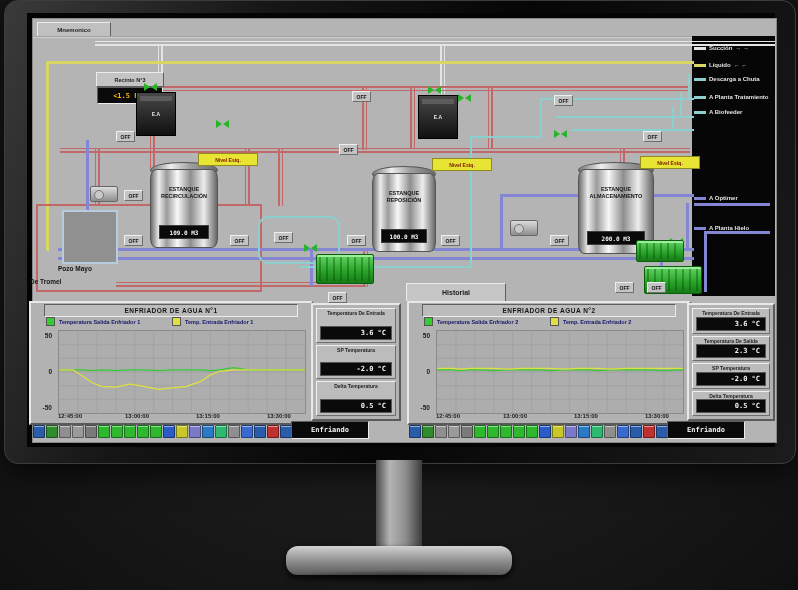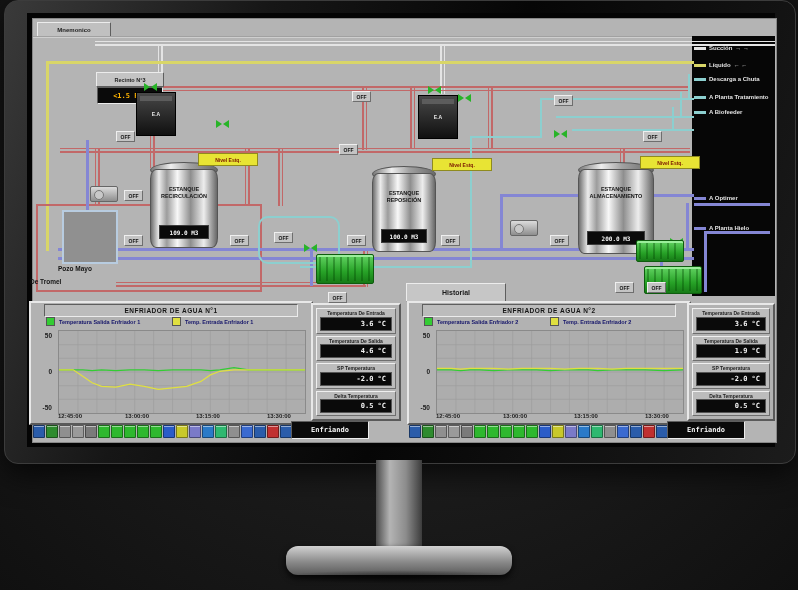--- a/index.html
+++ b/index.html
@@ -310,24 +310,20 @@
       <span style="left: 137.923px;">13:15:00</span>
       <span style="left: 208.885px;">13:30:00</span>
     </div>
 
   <div class="stack" id="stack-0" style="left:311px;top:303px;">
       <div class="module">
         <div class="mlabel">Temperatura De Entrada</div>
         <div class="mval lcd">3.6 °C</div>
       </div>
       <div class="module">
-        <div class="mlabel">Temperatura De Salida</div>
-        <div class="mval lcd">4.6 °C</div>
-      </div>
-      <div class="module">
         <div class="mlabel">SP Temperatura</div>
         <div class="mval lcd">-2.0 °C</div>
       </div>
       <div class="module">
         <div class="mlabel">Delta Temperatura</div>
         <div class="mval lcd">0.5 °C</div>
       </div>
     </div>
 
   <div class="panel" style="left:407px;top:301px;"></div>
@@ -375,21 +371,21 @@
       <span style="left: 208.885px;">13:30:00</span>
     </div>
 
   <div class="stack" id="stack-1" style="left:687px;top:303px;width:88px;">
       <div class="module">
         <div class="mlabel">Temperatura De Entrada</div>
         <div class="mval lcd">3.6 °C</div>
       </div>
       <div class="module">
         <div class="mlabel">Temperatura De Salida</div>
-        <div class="mval lcd">1.9 °C</div>
+        <div class="mval lcd">2.3 °C</div>
       </div>
       <div class="module">
         <div class="mlabel">SP Temperatura</div>
         <div class="mval lcd">-2.0 °C</div>
       </div>
       <div class="module">
         <div class="mlabel">Delta Temperatura</div>
         <div class="mval lcd">0.5 °C</div>
       </div>
     </div>

